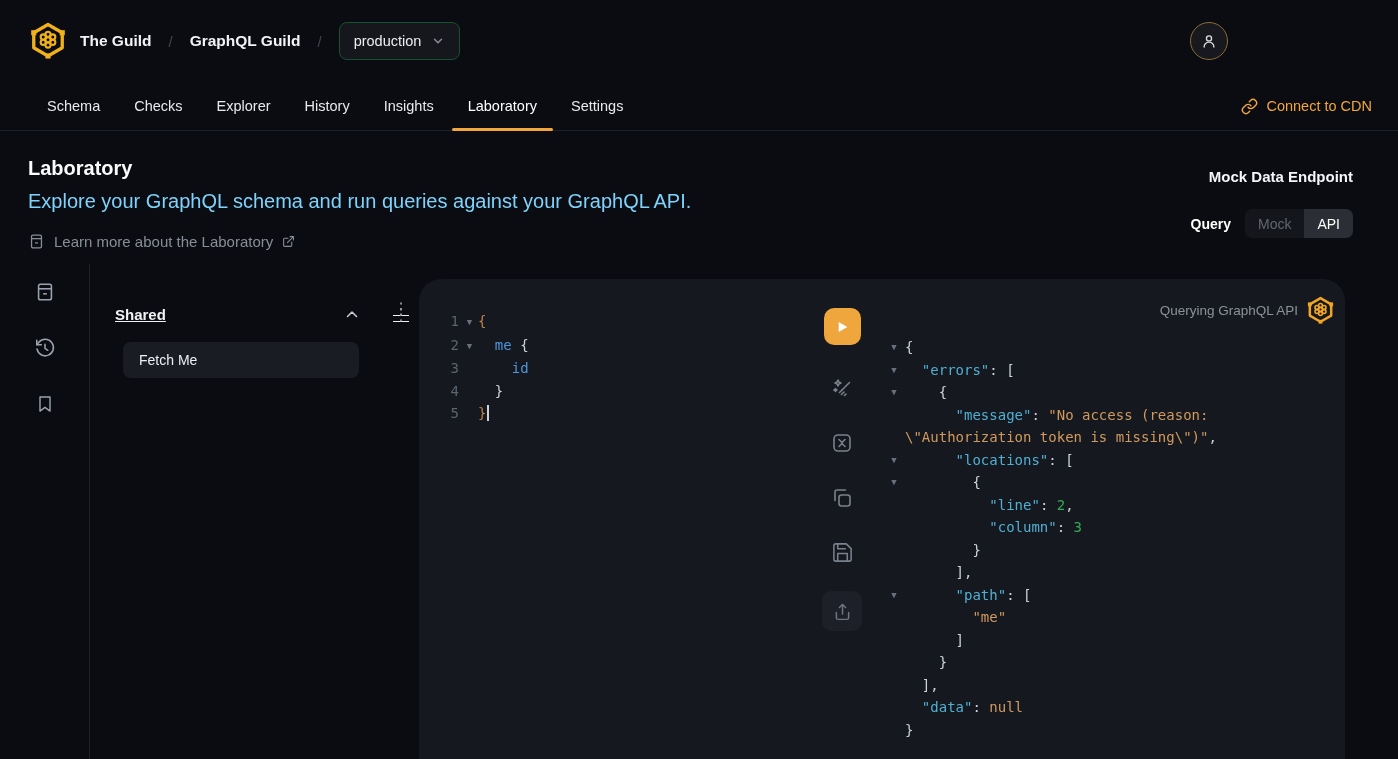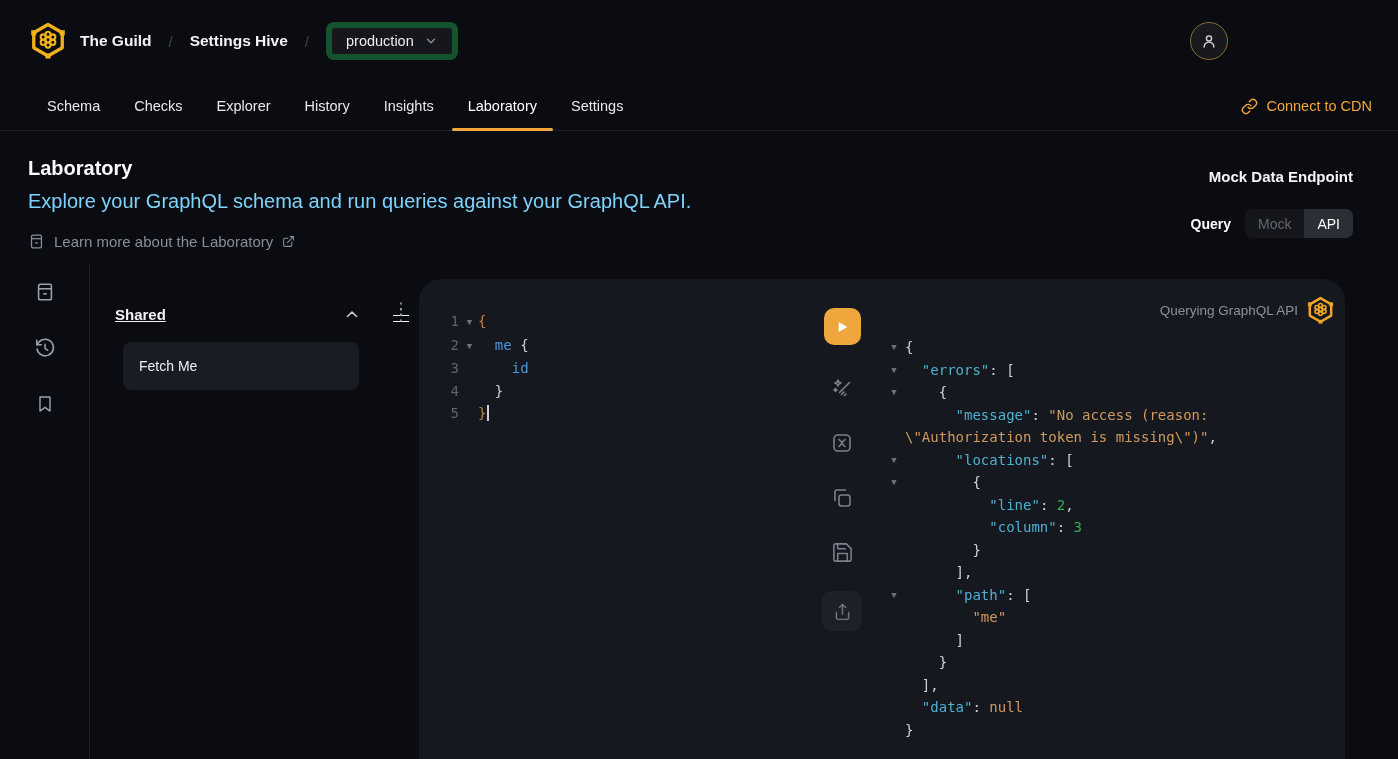--- a/index.html
+++ b/index.html
@@ -5,21 +5,21 @@
   * { margin:0; padding:0; box-sizing:border-box; }
   html,body { width:1398px; height:759px; overflow:hidden; }
   body { background:#0a0c11; font-family:"Liberation Sans", sans-serif; color:#fff; position:relative; }
   svg { display:block; }
 
   
   .header { position:absolute; top:0; left:0; width:1262px; height:82px; display:flex; align-items:center; padding:0 30px; }
   .logo { width:36px; height:40px; margin-right:14px; }
   .crumb { font-size:15.5px; font-weight:600; color:#f2f3f5; }
   .crumb-sep { color:#3f444d; font-size:15px; margin:0 17px; font-weight:400; }
-  .target-btn { display:flex; align-items:center; gap:10px; background:#15171d; border:6px solid #14532d; border-radius:8px; height:38px; padding:0 14px; color:#eceef1; font-size:14.5px; font-weight:500; cursor:pointer; }
+  .target-btn { display:flex; align-items:center; gap:10px; background:#15171d; border:1px solid #14532d; border-radius:8px; height:38px; padding:0 14px; color:#eceef1; font-size:14.5px; font-weight:500; cursor:pointer; }
   .target-btn .chev { color:#8a919c; }
   .avatar { position:absolute; right:34px; top:22px; width:38px; height:38px; border-radius:50%; background:#17191f; border:1.5px solid #8a6c35; display:flex; align-items:center; justify-content:center; color:#d8dbe0; cursor:pointer; }
 
   
   .navbar { position:absolute; top:82px; left:0; width:1398px; height:49px; border-bottom:1px solid #1b212a; display:flex; align-items:stretch; padding:0 30px; }
   .tab { position:relative; display:flex; align-items:center; padding:0 16px; margin:0 1px; font-size:14.5px; color:#e7e9ec; cursor:pointer; }
   .tab.active { color:#ffffff; }
   .tab.active::after { content:""; position:absolute; left:0; right:0; bottom:-1px; height:3px; background:#f1a73c; border-radius:2px; }
   .cdn-link { position:absolute; right:26px; top:0; height:48px; display:flex; align-items:center; gap:8px; color:#f3a63a; font-size:14.5px; cursor:pointer; }
 
@@ -43,21 +43,21 @@
   .icon-strip { position:absolute; top:264px; left:0; width:90px; bottom:0; border-right:1px solid #1d222a; }
   .strip-icon { width:90px; height:56px; display:flex; align-items:center; justify-content:center; color:#99a2ae; cursor:pointer; }
 
   
   .collections { position:absolute; top:270px; left:91px; width:328px; bottom:0; }
   .coll-heading { font-size:17px; font-weight:700; color:#8f97a3; margin:16px 0 0 16px; }
   .coll-group-row { display:flex; align-items:flex-start; margin:36px 16px 0 24px; color:#f1f2f4;text-decoration:underline; }
   .coll-group-name { font-size:15px; font-weight:600; flex:1; }
   .coll-group-row .chev-up { color:#c9ced6; margin-right:32px; cursor:pointer; }
   .kebab { color:#9aa1ab; font-size:16px; letter-spacing:0; line-height:6px; cursor:pointer; width:10px; text-align:center; }
-  .coll-item { margin:18px 60px 0 32px; height:48px; background:#191c23; border-radius:8px; display:flex; align-items:center; padding:0 16px; font-size:14px; color:#edeff2; cursor:pointer; }
+  .coll-item { margin:18px 60px 0 32px; height:36px; background:#191c23; border-radius:8px; display:flex; align-items:center; padding:0 16px; font-size:14px; color:#edeff2; cursor:pointer; }
   .add-op { margin:12px 0 0 32px; font-size:13.5px; color:#6e747d; cursor:pointer; }
 
   
   .gql-panel { position:absolute; left:419px; top:279px; width:926px; height:480px; background:#15181f; border-radius:22px 22px 0 0; }
 
   
   .code { font-family:"DejaVu Sans Mono", monospace; font-size:14px; line-height:22.5px; }
   .code-line { white-space:pre; position:relative; }
   .fold { display:inline-block; width:17px; text-align:center; font-size:9px; color:#68707e; vertical-align:1px; }
   .tk-br { color:#c08148; }
@@ -104,21 +104,21 @@
     </g>
   </defs>
 </svg>
 
 <div class="header">
   <svg class="logo" viewBox="0 0 24 25" style="color:#f0b11c">
       <use href="#hive-logo"></use>
     </svg>
   <span class="crumb">The Guild</span>
   <span class="crumb-sep">/</span>
-  <span class="crumb">Settings Hive</span>
+  <span class="crumb">GraphQL Guild</span>
   <span class="crumb-sep">/</span>
   <button class="target-btn">
     <span>production</span>
     <span class="chev">
       <svg width="14" height="14" viewBox="0 0 24 24" fill="none" stroke="currentColor" stroke-width="2.4" stroke-linecap="round" stroke-linejoin="round">
           <polyline points="6 9 12 15 18 9"></polyline>
         </svg>
     </span>
   </button>
   <div class="avatar">

